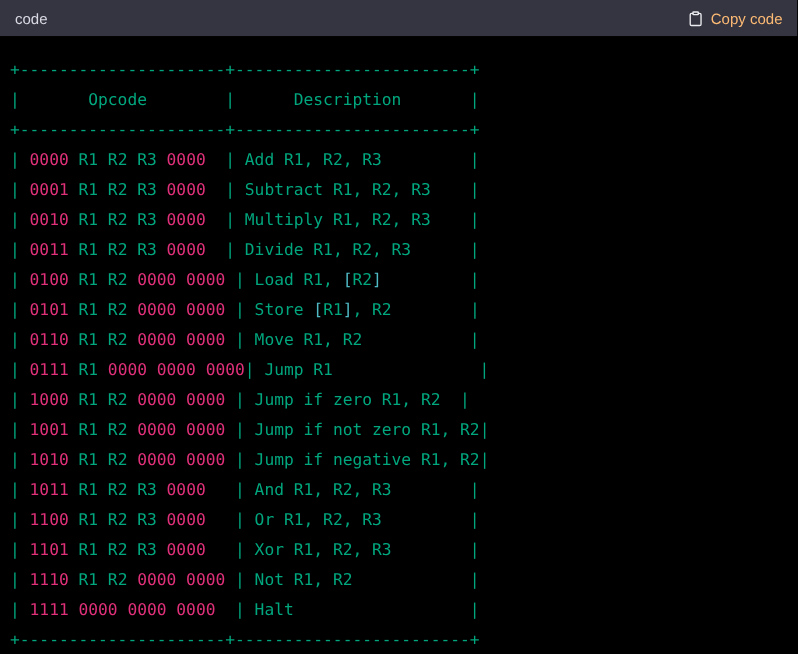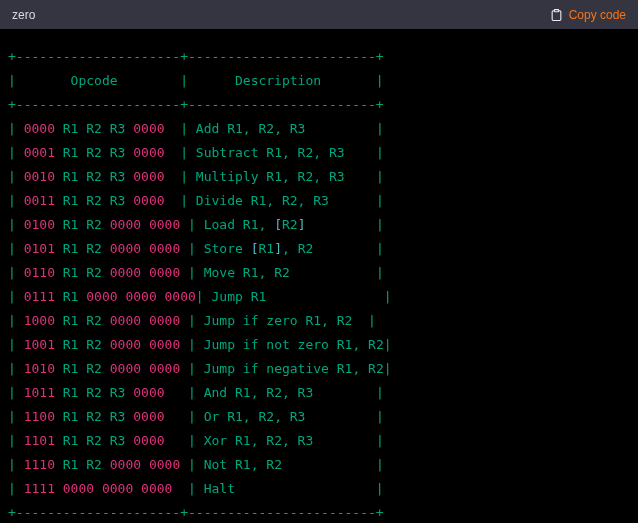--- a/index.html
+++ b/index.html
@@ -45,22 +45,22 @@
     line-height: 24px;
     white-space: pre;
   }
   .code-line { height: 24px; }
 </style>
 </head>
 <body>
 
 <div class="code-block" style="background: rgb(0, 0, 0);">
   <div class="code-header" style="background: rgb(52, 53, 65);">
-    <span class="lang-label" style="color: rgb(217, 217, 227);">zero</span>
-    <button class="copy-btn" style="color: #f97316; align-items: center;">
+    <span class="lang-label" style="color: rgb(217, 217, 227);">code</span>
+    <button class="copy-btn" style="color: #fdba74; align-items: center;">
       <span>
         <svg width="13" height="14" viewBox="0 0 24 24" fill="none" stroke="#ececf1" stroke-width="2" stroke-linecap="round" stroke-linejoin="round">
           <path d="M16 4h2a2 2 0 0 1 2 2v14a2 2 0 0 1-2 2H6a2 2 0 0 1-2-2V6a2 2 0 0 1 2-2h2"></path>
           <rect x="8" y="2" width="8" height="4" rx="1"></rect>
         </svg>
       </span>
       <span>Copy code</span>
     </button>
   </div>
   <pre class="code-area" style="background: rgb(0, 0, 0);"><div class="code-line"><span style="color: rgb(0, 166, 125);">+---------------------+------------------------+</span></div><div class="code-line"><span style="color: rgb(0, 166, 125);">|       Opcode        |      Description       |</span></div><div class="code-line"><span style="color: rgb(0, 166, 125);">+---------------------+------------------------+</span></div><div class="code-line"><span style="color: rgb(0, 166, 125);">| </span><span style="color: rgb(223, 48, 121);">0000</span><span style="color: rgb(0, 166, 125);"> R1 R2 R3 </span><span style="color: rgb(223, 48, 121);">0000</span><span style="color: rgb(0, 166, 125);">  | Add R1, R2, R3         |</span></div><div class="code-line"><span style="color: rgb(0, 166, 125);">| </span><span style="color: rgb(223, 48, 121);">0001</span><span style="color: rgb(0, 166, 125);"> R1 R2 R3 </span><span style="color: rgb(223, 48, 121);">0000</span><span style="color: rgb(0, 166, 125);">  | Subtract R1, R2, R3    |</span></div><div class="code-line"><span style="color: rgb(0, 166, 125);">| </span><span style="color: rgb(223, 48, 121);">0010</span><span style="color: rgb(0, 166, 125);"> R1 R2 R3 </span><span style="color: rgb(223, 48, 121);">0000</span><span style="color: rgb(0, 166, 125);">  | Multiply R1, R2, R3    |</span></div><div class="code-line"><span style="color: rgb(0, 166, 125);">| </span><span style="color: rgb(223, 48, 121);">0011</span><span style="color: rgb(0, 166, 125);"> R1 R2 R3 </span><span style="color: rgb(223, 48, 121);">0000</span><span style="color: rgb(0, 166, 125);">  | Divide R1, R2, R3      |</span></div><div class="code-line"><span style="color: rgb(0, 166, 125);">| </span><span style="color: rgb(223, 48, 121);">0100</span><span style="color: rgb(0, 166, 125);"> R1 R2 </span><span style="color: rgb(223, 48, 121);">0000 0000</span><span style="color: rgb(0, 166, 125);"> | Load R1, </span><span style="color: rgb(79, 185, 196);">[</span><span style="color: rgb(0, 166, 125);">R2</span><span style="color: rgb(79, 185, 196);">]</span><span style="color: rgb(0, 166, 125);">         |</span></div><div class="code-line"><span style="color: rgb(0, 166, 125);">| </span><span style="color: rgb(223, 48, 121);">0101</span><span style="color: rgb(0, 166, 125);"> R1 R2 </span><span style="color: rgb(223, 48, 121);">0000 0000</span><span style="color: rgb(0, 166, 125);"> | Store </span><span style="color: rgb(79, 185, 196);">[</span><span style="color: rgb(0, 166, 125);">R1</span><span style="color: rgb(79, 185, 196);">]</span><span style="color: rgb(0, 166, 125);">, R2        |</span></div><div class="code-line"><span style="color: rgb(0, 166, 125);">| </span><span style="color: rgb(223, 48, 121);">0110</span><span style="color: rgb(0, 166, 125);"> R1 R2 </span><span style="color: rgb(223, 48, 121);">0000 0000</span><span style="color: rgb(0, 166, 125);"> | Move R1, R2           |</span></div><div class="code-line"><span style="color: rgb(0, 166, 125);">| </span><span style="color: rgb(223, 48, 121);">0111</span><span style="color: rgb(0, 166, 125);"> R1 </span><span style="color: rgb(223, 48, 121);">0000 0000 0000</span><span style="color: rgb(0, 166, 125);">| Jump R1               |</span></div><div class="code-line"><span style="color: rgb(0, 166, 125);">| </span><span style="color: rgb(223, 48, 121);">1000</span><span style="color: rgb(0, 166, 125);"> R1 R2 </span><span style="color: rgb(223, 48, 121);">0000 0000</span><span style="color: rgb(0, 166, 125);"> | Jump if zero R1, R2  |</span></div><div class="code-line"><span style="color: rgb(0, 166, 125);">| </span><span style="color: rgb(223, 48, 121);">1001</span><span style="color: rgb(0, 166, 125);"> R1 R2 </span><span style="color: rgb(223, 48, 121);">0000 0000</span><span style="color: rgb(0, 166, 125);"> | Jump if not zero R1, R2|</span></div><div class="code-line"><span style="color: rgb(0, 166, 125);">| </span><span style="color: rgb(223, 48, 121);">1010</span><span style="color: rgb(0, 166, 125);"> R1 R2 </span><span style="color: rgb(223, 48, 121);">0000 0000</span><span style="color: rgb(0, 166, 125);"> | Jump if negative R1, R2|</span></div><div class="code-line"><span style="color: rgb(0, 166, 125);">| </span><span style="color: rgb(223, 48, 121);">1011</span><span style="color: rgb(0, 166, 125);"> R1 R2 R3 </span><span style="color: rgb(223, 48, 121);">0000</span><span style="color: rgb(0, 166, 125);">   | And R1, R2, R3        |</span></div><div class="code-line"><span style="color: rgb(0, 166, 125);">| </span><span style="color: rgb(223, 48, 121);">1100</span><span style="color: rgb(0, 166, 125);"> R1 R2 R3 </span><span style="color: rgb(223, 48, 121);">0000</span><span style="color: rgb(0, 166, 125);">   | Or R1, R2, R3         |</span></div><div class="code-line"><span style="color: rgb(0, 166, 125);">| </span><span style="color: rgb(223, 48, 121);">1101</span><span style="color: rgb(0, 166, 125);"> R1 R2 R3 </span><span style="color: rgb(223, 48, 121);">0000</span><span style="color: rgb(0, 166, 125);">   | Xor R1, R2, R3        |</span></div><div class="code-line"><span style="color: rgb(0, 166, 125);">| </span><span style="color: rgb(223, 48, 121);">1110</span><span style="color: rgb(0, 166, 125);"> R1 R2 </span><span style="color: rgb(223, 48, 121);">0000 0000</span><span style="color: rgb(0, 166, 125);"> | Not R1, R2            |</span></div><div class="code-line"><span style="color: rgb(0, 166, 125);">| </span><span style="color: rgb(223, 48, 121);">1111 0000 0000 0000</span><span style="color: rgb(0, 166, 125);">  | Halt                  |</span></div><div class="code-line"><span style="color: rgb(0, 166, 125);">+---------------------+------------------------+</span></div></pre>

